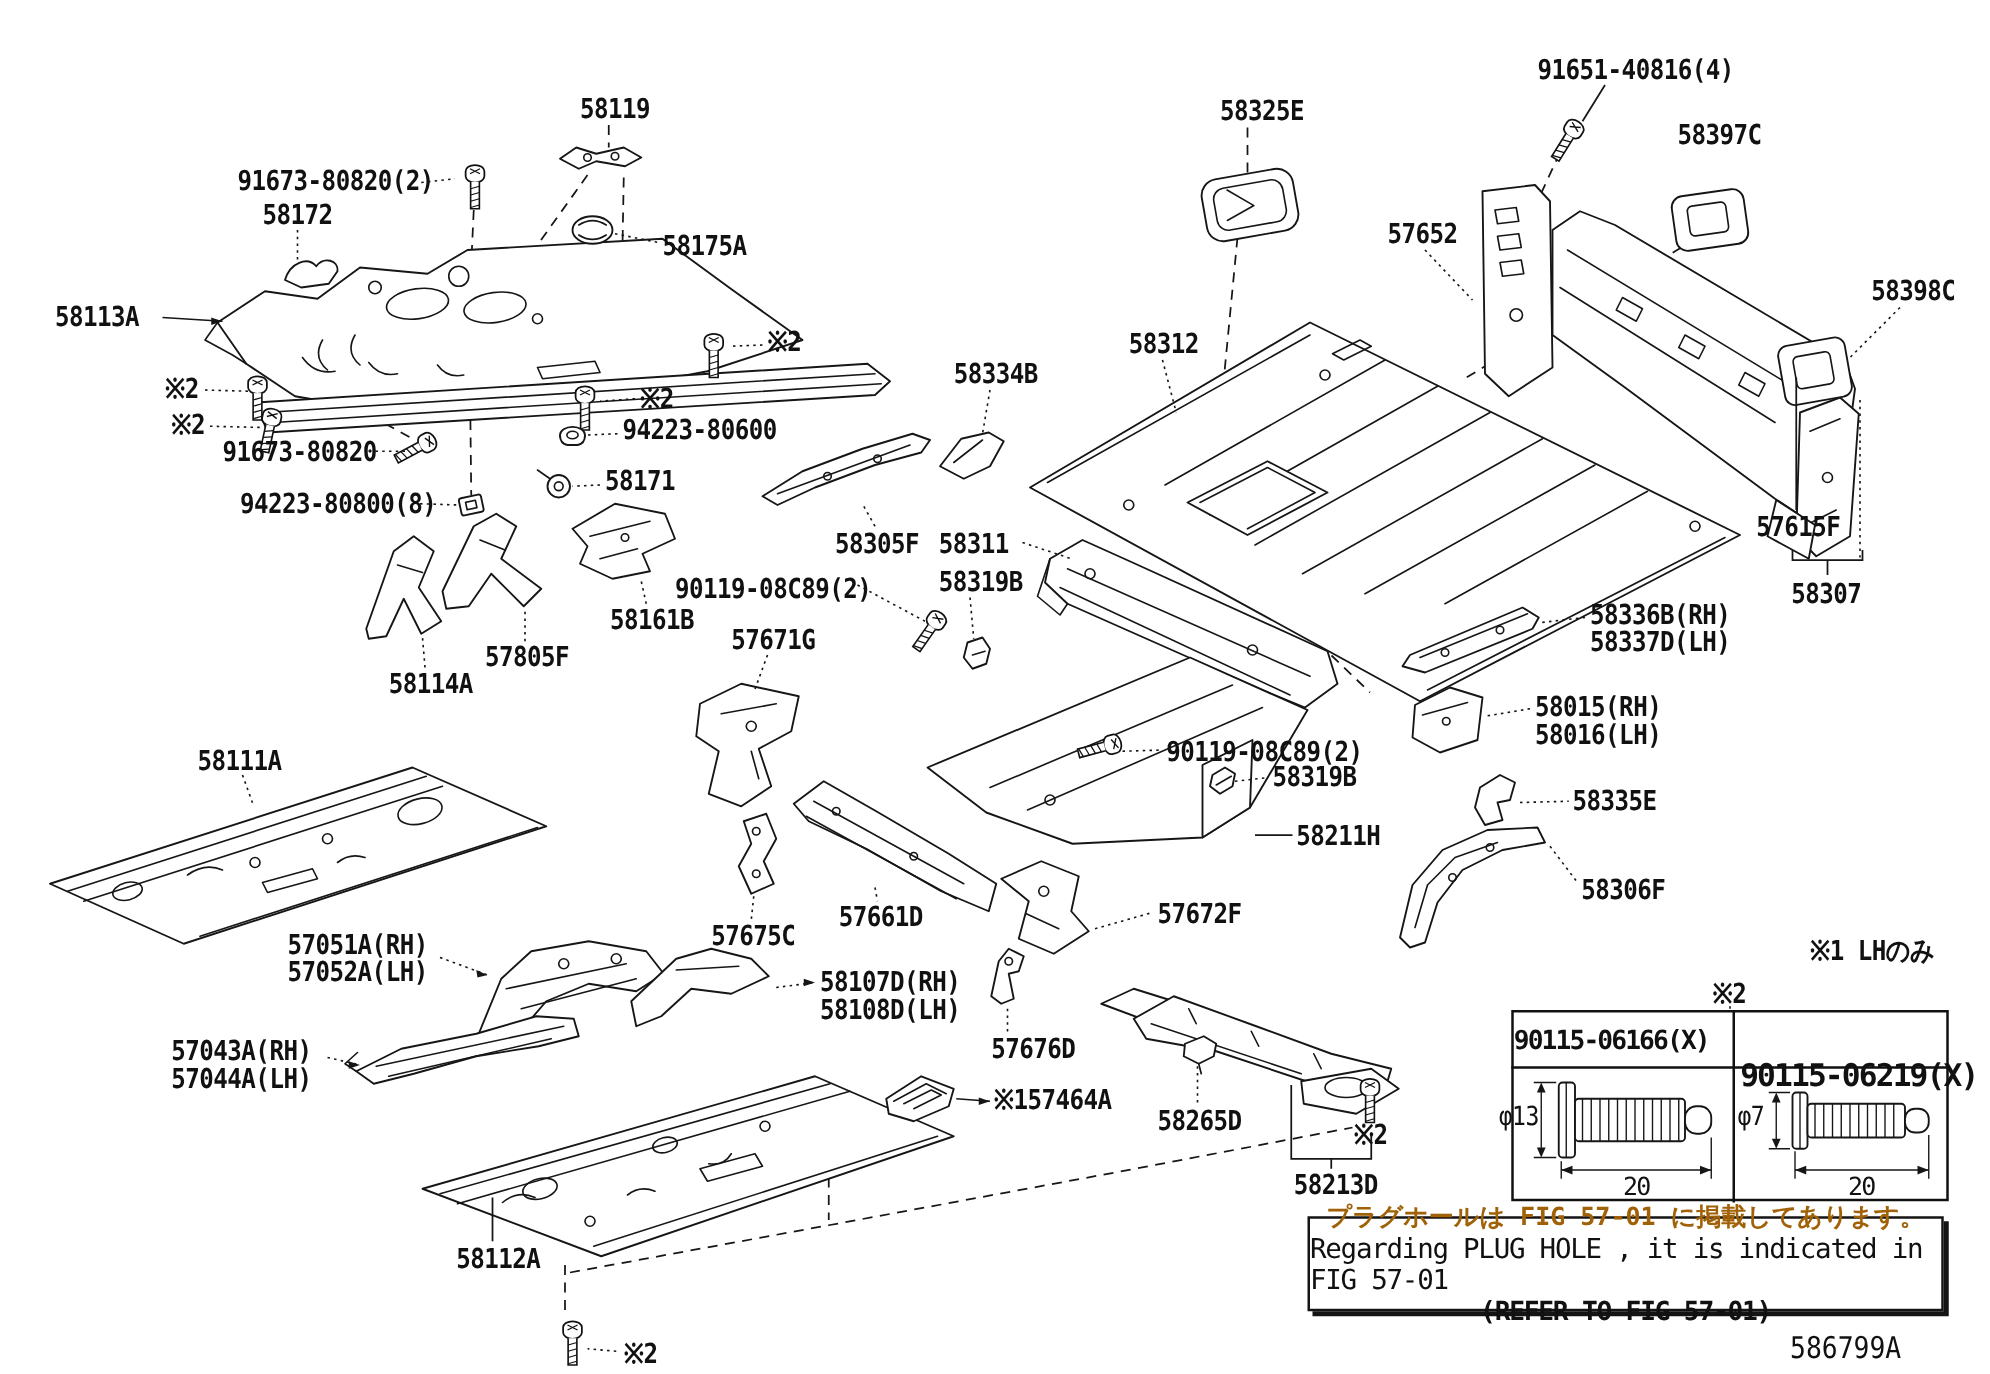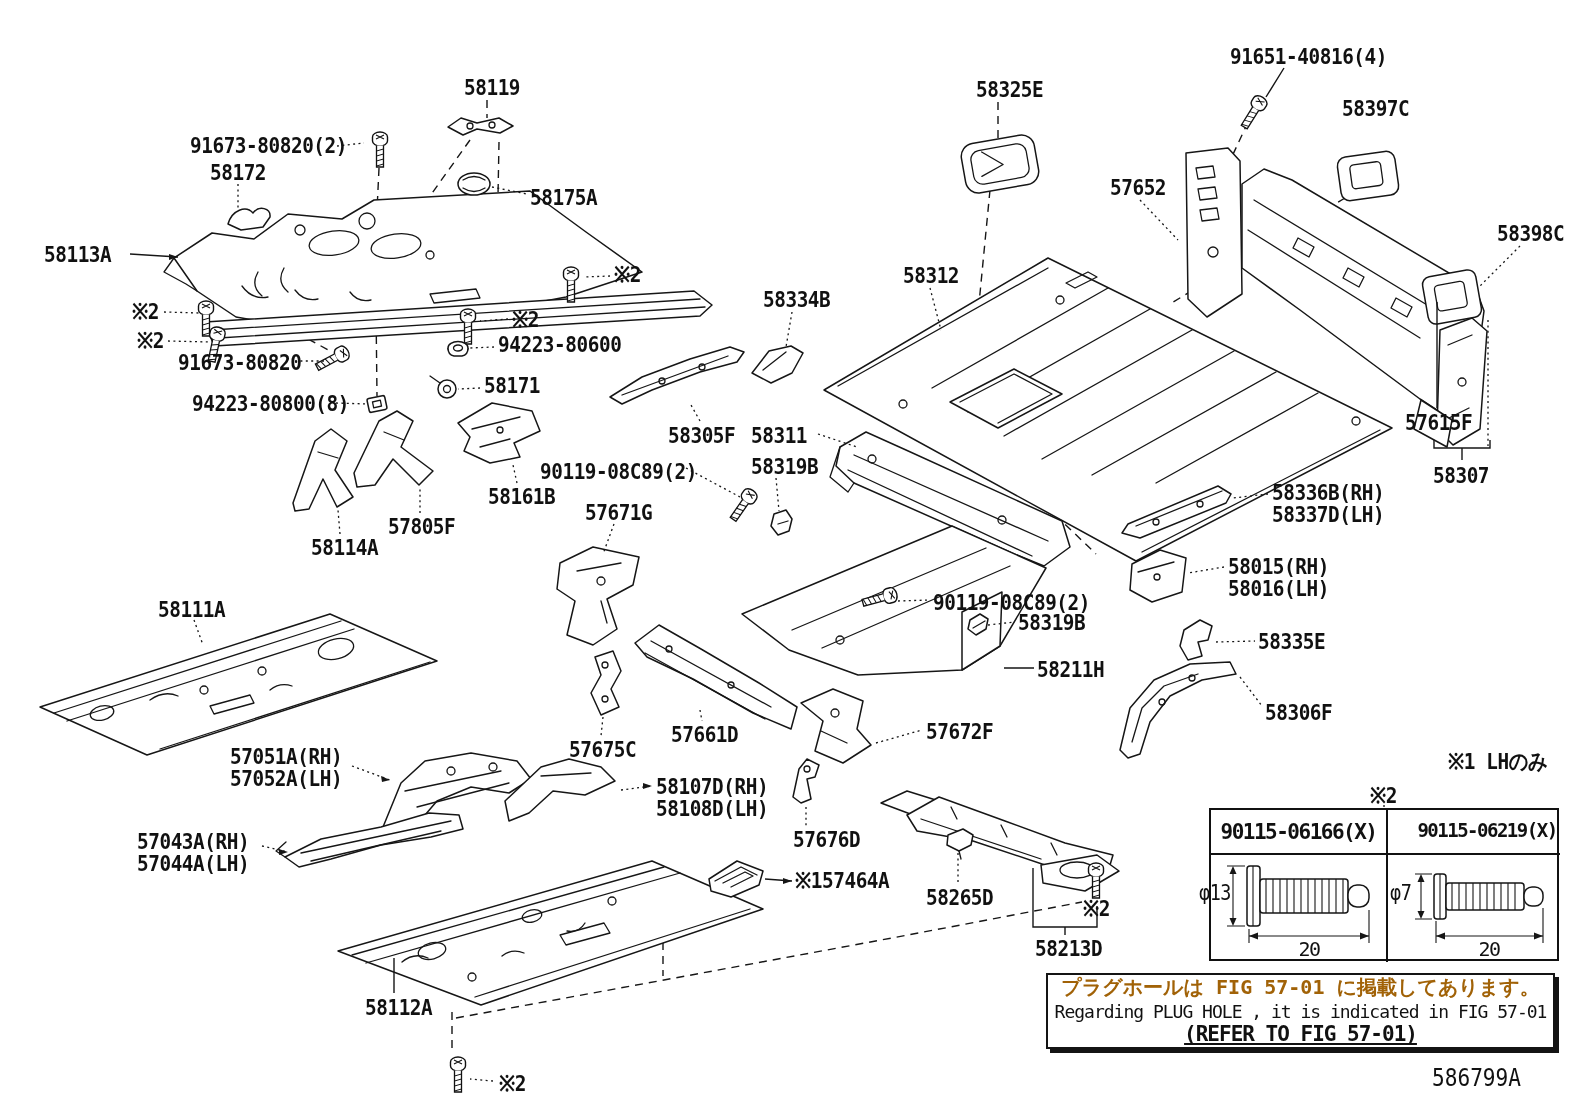--- a/index.html
+++ b/index.html
@@ -10,22 +10,22 @@
        color:#111;white-space:nowrap;transform:scaleX(.88);transform-origin:0 0;letter-spacing:-.5px;}
   .tc{transform:none;text-align:center;letter-spacing:-1.5px;}
   .rg{font-weight:400;}
   .tframe{position:absolute;border:2.5px solid #111;}
   .tlh{position:absolute;border-top:2px solid #111;height:0;}
   .tlv{position:absolute;border-left:2px solid #111;width:0;}
   .notebox{position:absolute;border:2.5px solid #141414;box-shadow:4px 4px 0 0 #141414;
            display:flex;flex-direction:column;justify-content:center;align-items:center;
            background:#fff;}
   .nb-jp{font-size:20px;font-weight:600;color:#a16207;letter-spacing:0;}
-  .nb-en{font-size:18px;font-weight:500;color:#111;letter-spacing:-1px;}
-  .nb-ref{font:700 21px/1.2 "DejaVu Sans Mono","Liberation Mono",monospace;color:#111;letter-spacing:-1px;text-decoration:underline;}
+  .nb-en{font-size:22px;font-weight:500;color:#111;letter-spacing:-1px;}
+  .nb-ref{font:700 21px/1.2 "DejaVu Sans Mono","Liberation Mono",monospace;color:#111;letter-spacing:-1px;}
 </style>
 </head>
 <body>
 
 <div class="stage">
 
 <svg width="1592" height="1099" viewBox="0 0 1592 1099">
   <defs>
     <g id="scr">
       <path d="M-7.5,-4 a7.5,5 0 0 1 15,0 l0,4 a7.5,5 0 0 1 -15,0 Z" fill="#fff" stroke="#111" stroke-width="1.4"></path>
@@ -402,22 +402,22 @@
 <div class="lbl" style="left:795px;top:869px">※157464A</div>
 <div class="lbl" style="left:926px;top:886px">58265D</div>
 <div class="lbl" style="left:1083px;top:897px">※2</div>
 <div class="lbl" style="left:1035px;top:937px">58213D</div>
 <div class="lbl" style="left:365px;top:996px">58112A</div>
 <div class="lbl" style="left:499px;top:1072px">※2</div>
 
 <div class="tframe" style="left:1209px;top:808px;width:346px;height:149px"></div>
 <div class="tlh" style="left:1209px;top:853px;width:351px"></div>
 <div class="tlv" style="left:1386px;top:808px;height:154px"></div>
-<div class="lbl tc" style="left:1211px;top:821px;width:175px;font-size:21px">90115-06166(X)</div>
-<div class="lbl tc" style="left:1388px;top:821px;width:198px;font-size:19px">90115-06219(X)</div>
+<div class="lbl tc" style="left:1211px;top:821px;width:150px;font-size:21px">90115-06166(X)</div>
+<div class="lbl tc" style="left:1388px;top:848px;width:198px;font-size:25px">90115-06219(X)</div>
 <div class="lbl rg" style="left:1199px;top:882px;font-size:21px">φ13</div>
 <div class="lbl rg" style="left:1390px;top:882px;font-size:21px">φ7</div>
 <div class="lbl tc rg" style="left:1284px;top:939px;width:50px;font-size:20px">20</div>
 <div class="lbl tc rg" style="left:1464px;top:939px;width:50px;font-size:20px">20</div>
 
 <div class="notebox" style="left:1046px;top:973px;width:505px;height:72px">
   <div class="nb-jp">プラグホールは FIG 57-01 に掲載してあります。</div>
   <div class="nb-en">Regarding PLUG HOLE , it is indicated in FIG 57-01</div>
   <div class="nb-ref">(REFER TO FIG 57-01)</div>
 </div>

